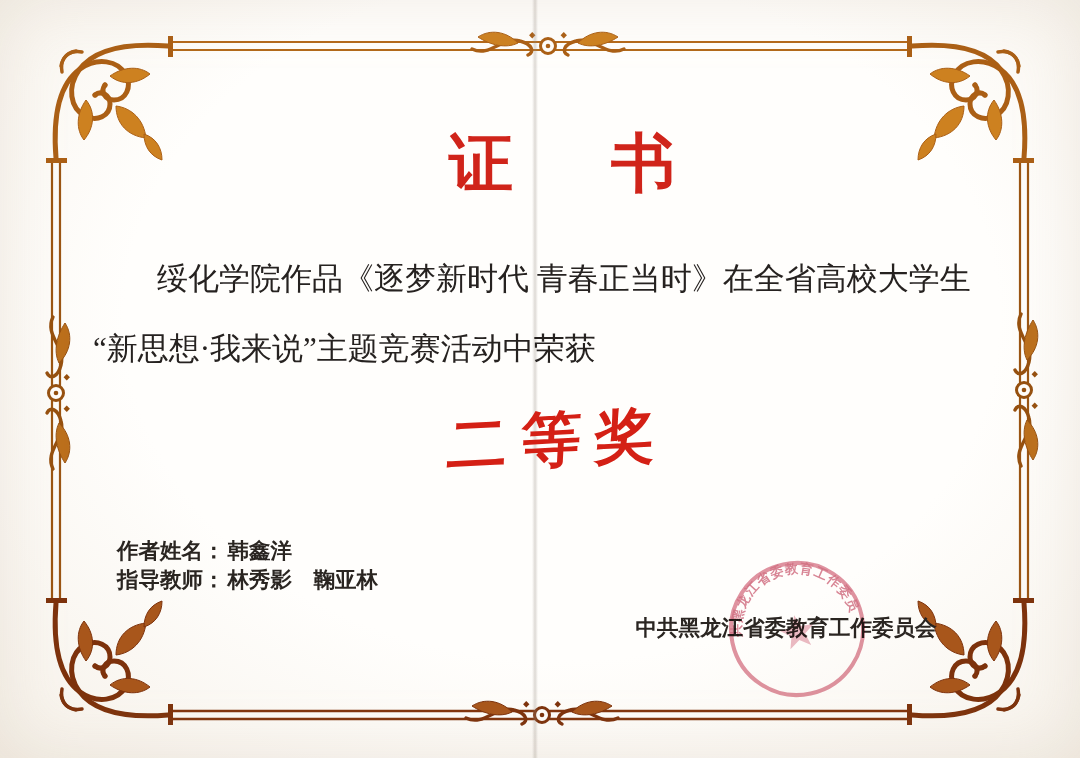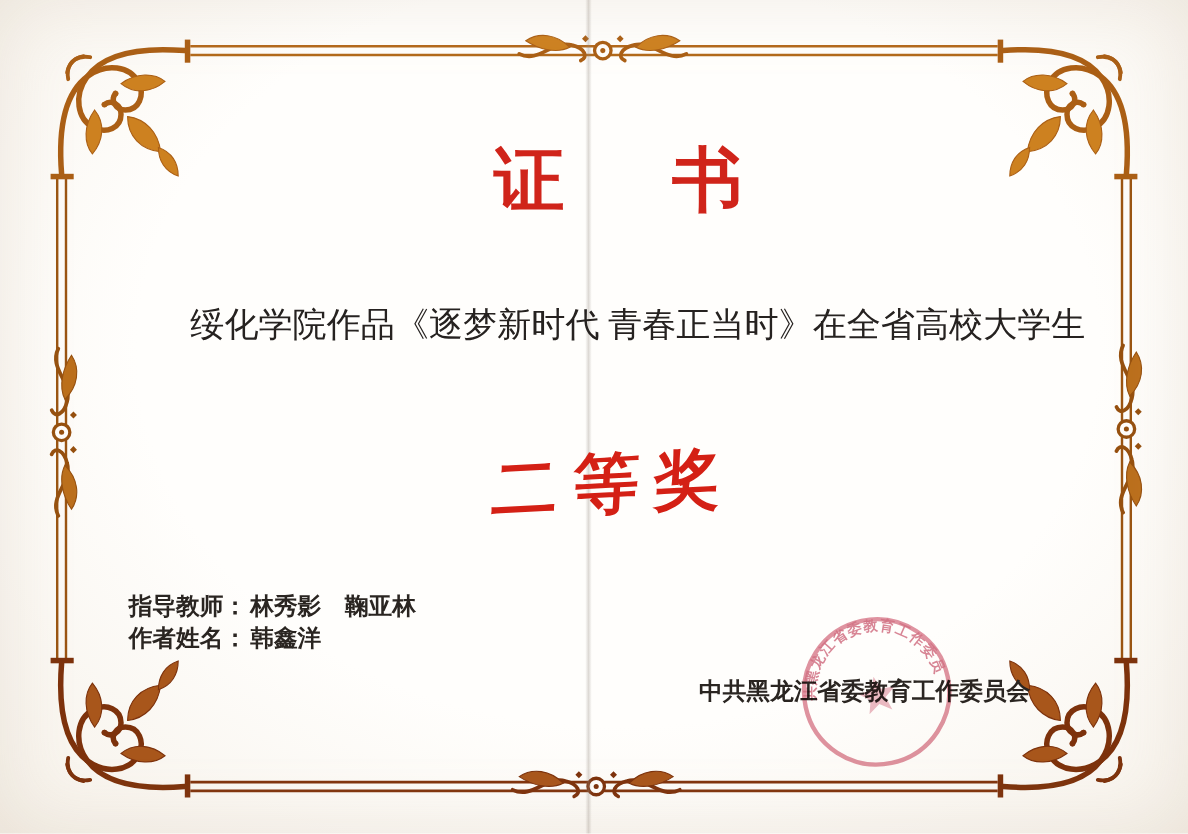--- a/index.html
+++ b/index.html
@@ -22,21 +22,21 @@
   .ls{stroke:#9a5412;stroke-width:2.2;}
   .lb{stroke:#80340d;stroke-width:2.4;}
   .fold{position:absolute;left:532px;top:0;width:6px;height:100%;
         background:linear-gradient(to right,rgba(150,140,130,0),rgba(150,140,130,.32),rgba(150,140,130,0));}
   .sheen{position:absolute;inset:0;box-shadow:inset 0 0 70px rgba(185,165,140,.20);pointer-events:none;}
   .title{position:absolute;top:120px;left:0;width:100%;margin:0;text-align:center;
          transform:translateX(23px);font-size:64px;font-weight:bold;color:#d0241a;
          word-spacing:78px;letter-spacing:2px;}
   .body-text{position:absolute;top:244px;left:93px;right:0;font-size:31px;line-height:70px;
              white-space:nowrap;font-weight:500;color:#262220;}
-  .body-text p{margin:16px;}
+  .body-text p{margin:0;}
   .indent{text-indent:64px;}
   .award{position:absolute;top:400px;left:0;width:100%;text-align:center;font-size:60px;
          font-weight:bold;color:#d42015;letter-spacing:14px;
          transform:translateX(18px) rotate(-3deg) skewX(-6deg);}
   .people{position:absolute;left:117px;top:537px;font-size:21.5px;font-weight:bold;line-height:29px;}
   .people p{margin:0;}
   .people .val{margin-left:3px;}
   .issuer-block{position:absolute;left:596px;top:612px;width:380px;text-align:center;
                 font-size:21.5px;font-weight:bold;line-height:33px;}
   .issuer-block p{margin:0;}
@@ -95,27 +95,28 @@
     <use href="#edgeOrn" class="side" transform="translate(56,393) rotate(90)"></use>
     <use href="#edgeOrn" class="side" transform="translate(1024,390) rotate(90)"></use>
   </svg>
 
   <div class="fold"></div>
 
   <h1 class="title">证 书</h1>
 
   <div class="body-text">
     <p class="indent">绥化学院作品《逐梦新时代 青春正当时》在全省高校大学生</p>
+    <p>“新思想·我来说”主题竞赛活动中荣获</p>
   </div>
 
   <div class="award">二等奖</div>
 
   <div class="people">
+    <p><span>作者姓名：</span><span class="val">韩鑫洋</span></p>
     <p><span>指导教师：</span><span class="val">林秀影　鞠亚林</span></p>
-    <p><span>作者姓名：</span><span class="val">韩鑫洋</span></p>
   </div>
 
   <div class="issuer-block">
     <p>中共黑龙江省委教育工作委员会</p>
   </div>
 
   <svg class="seal" viewBox="0 0 150 150" aria-hidden="true">
     <circle class="seal-ring" cx="75" cy="75" r="66"></circle>
     <path id="sealArc" d="M 19,75 A 56,56 0 1 1 131,75" fill="none"></path>
     <text class="seal-text"><textPath href="#sealArc" startOffset="50%" text-anchor="middle">中共黑龙江省委教育工作委员会</textPath></text>

